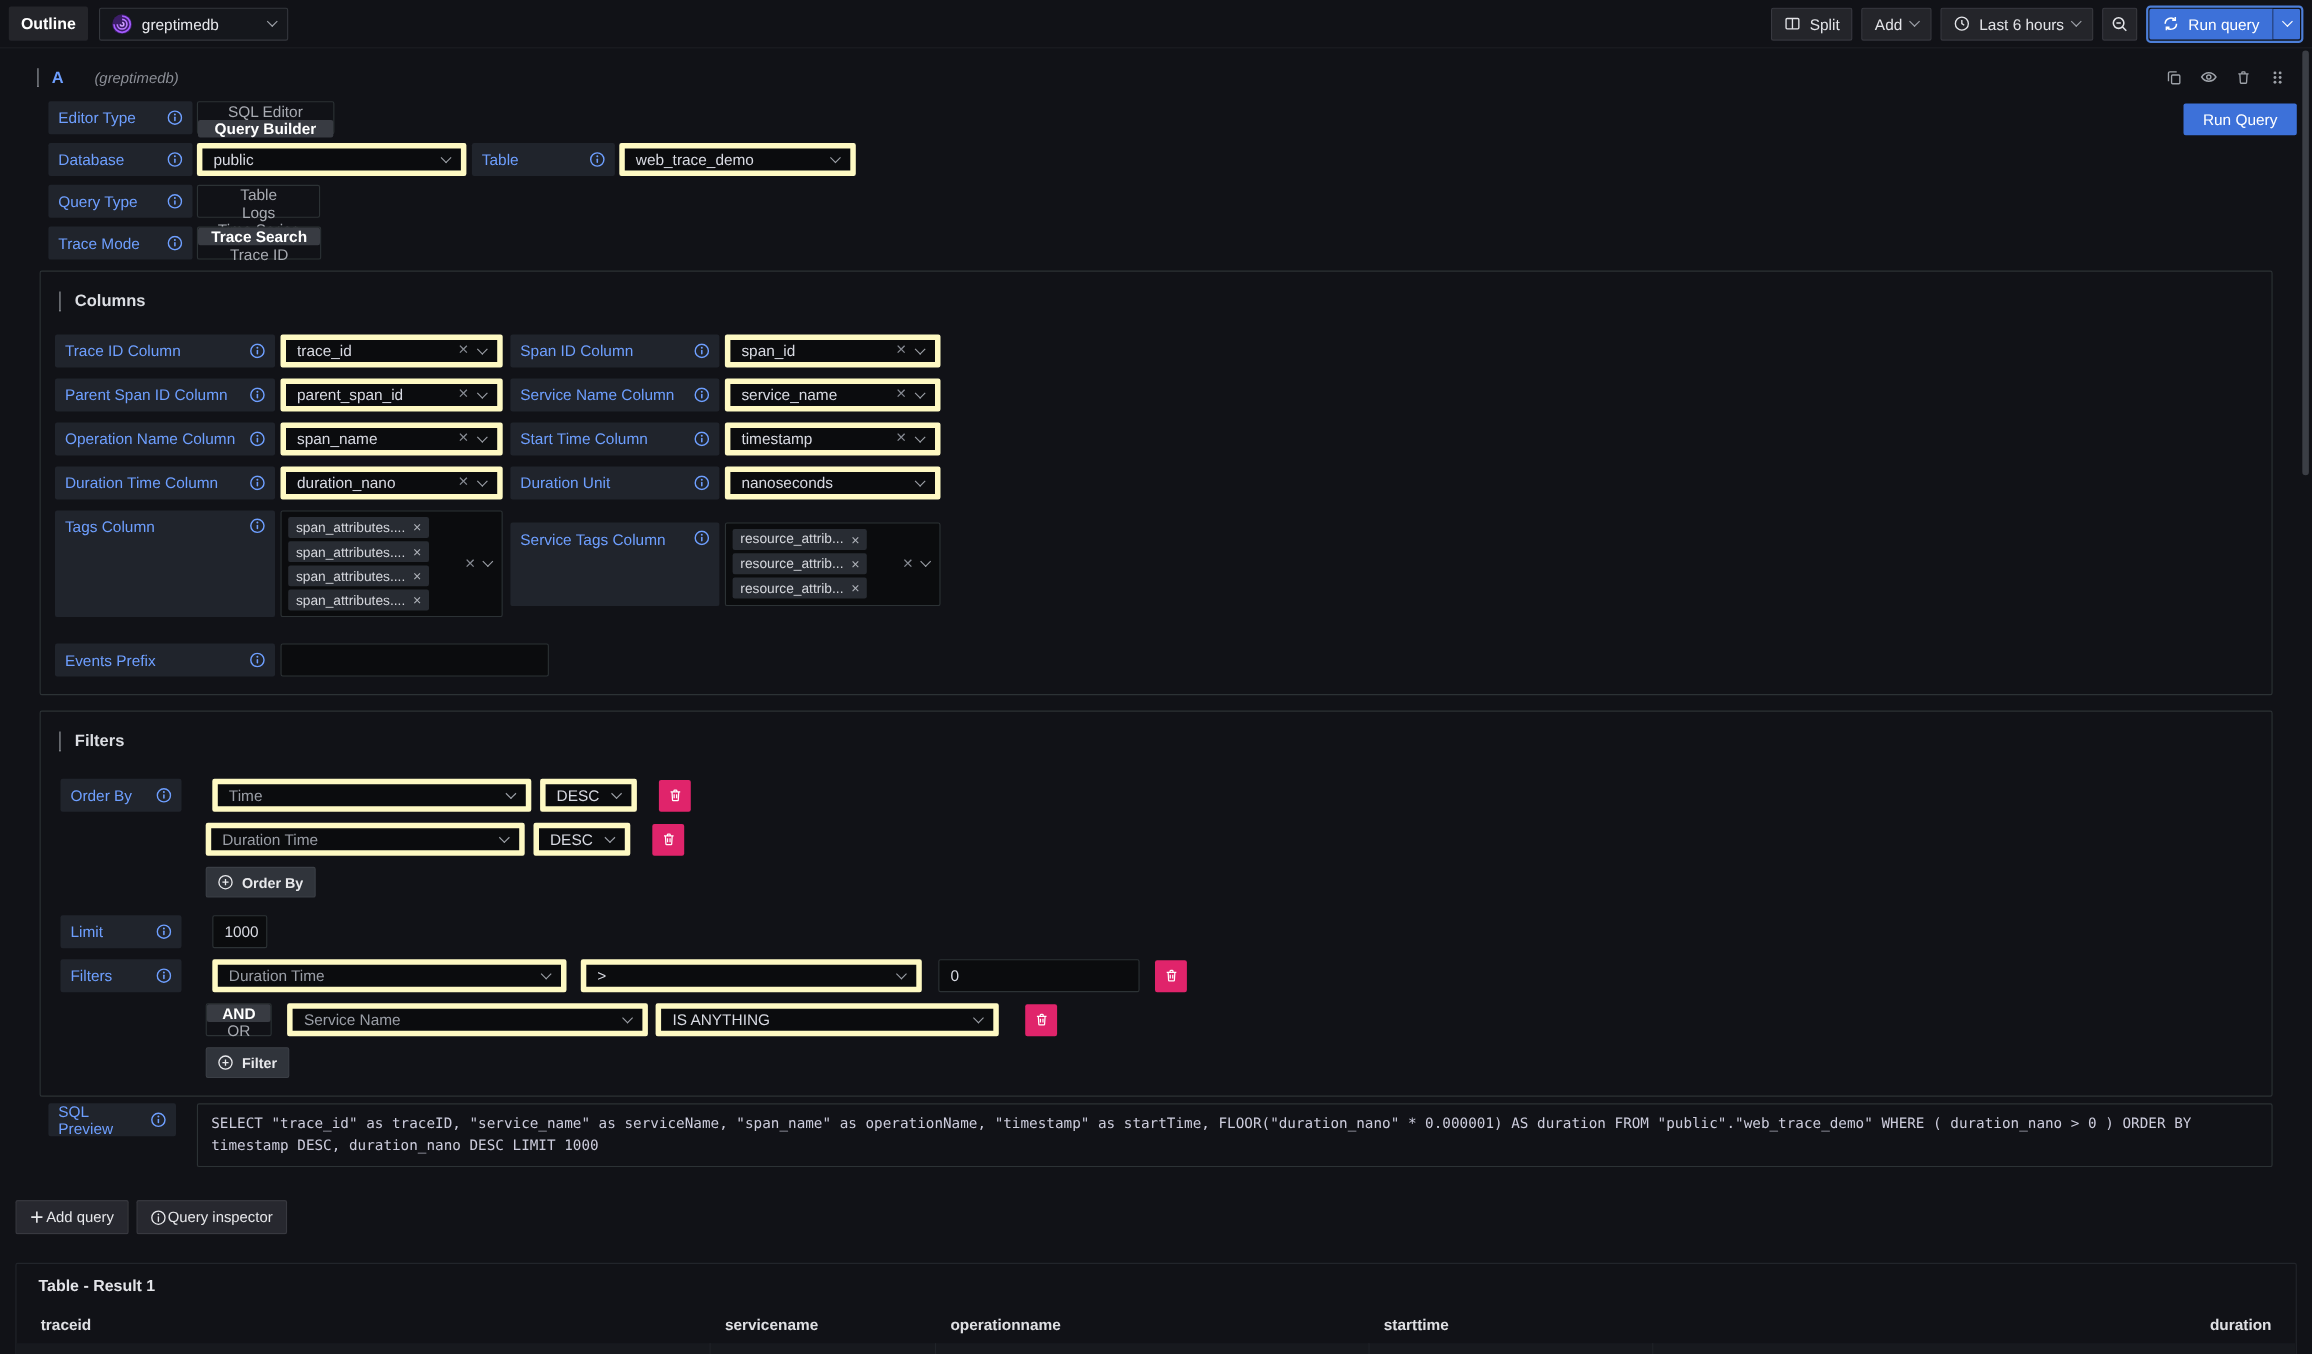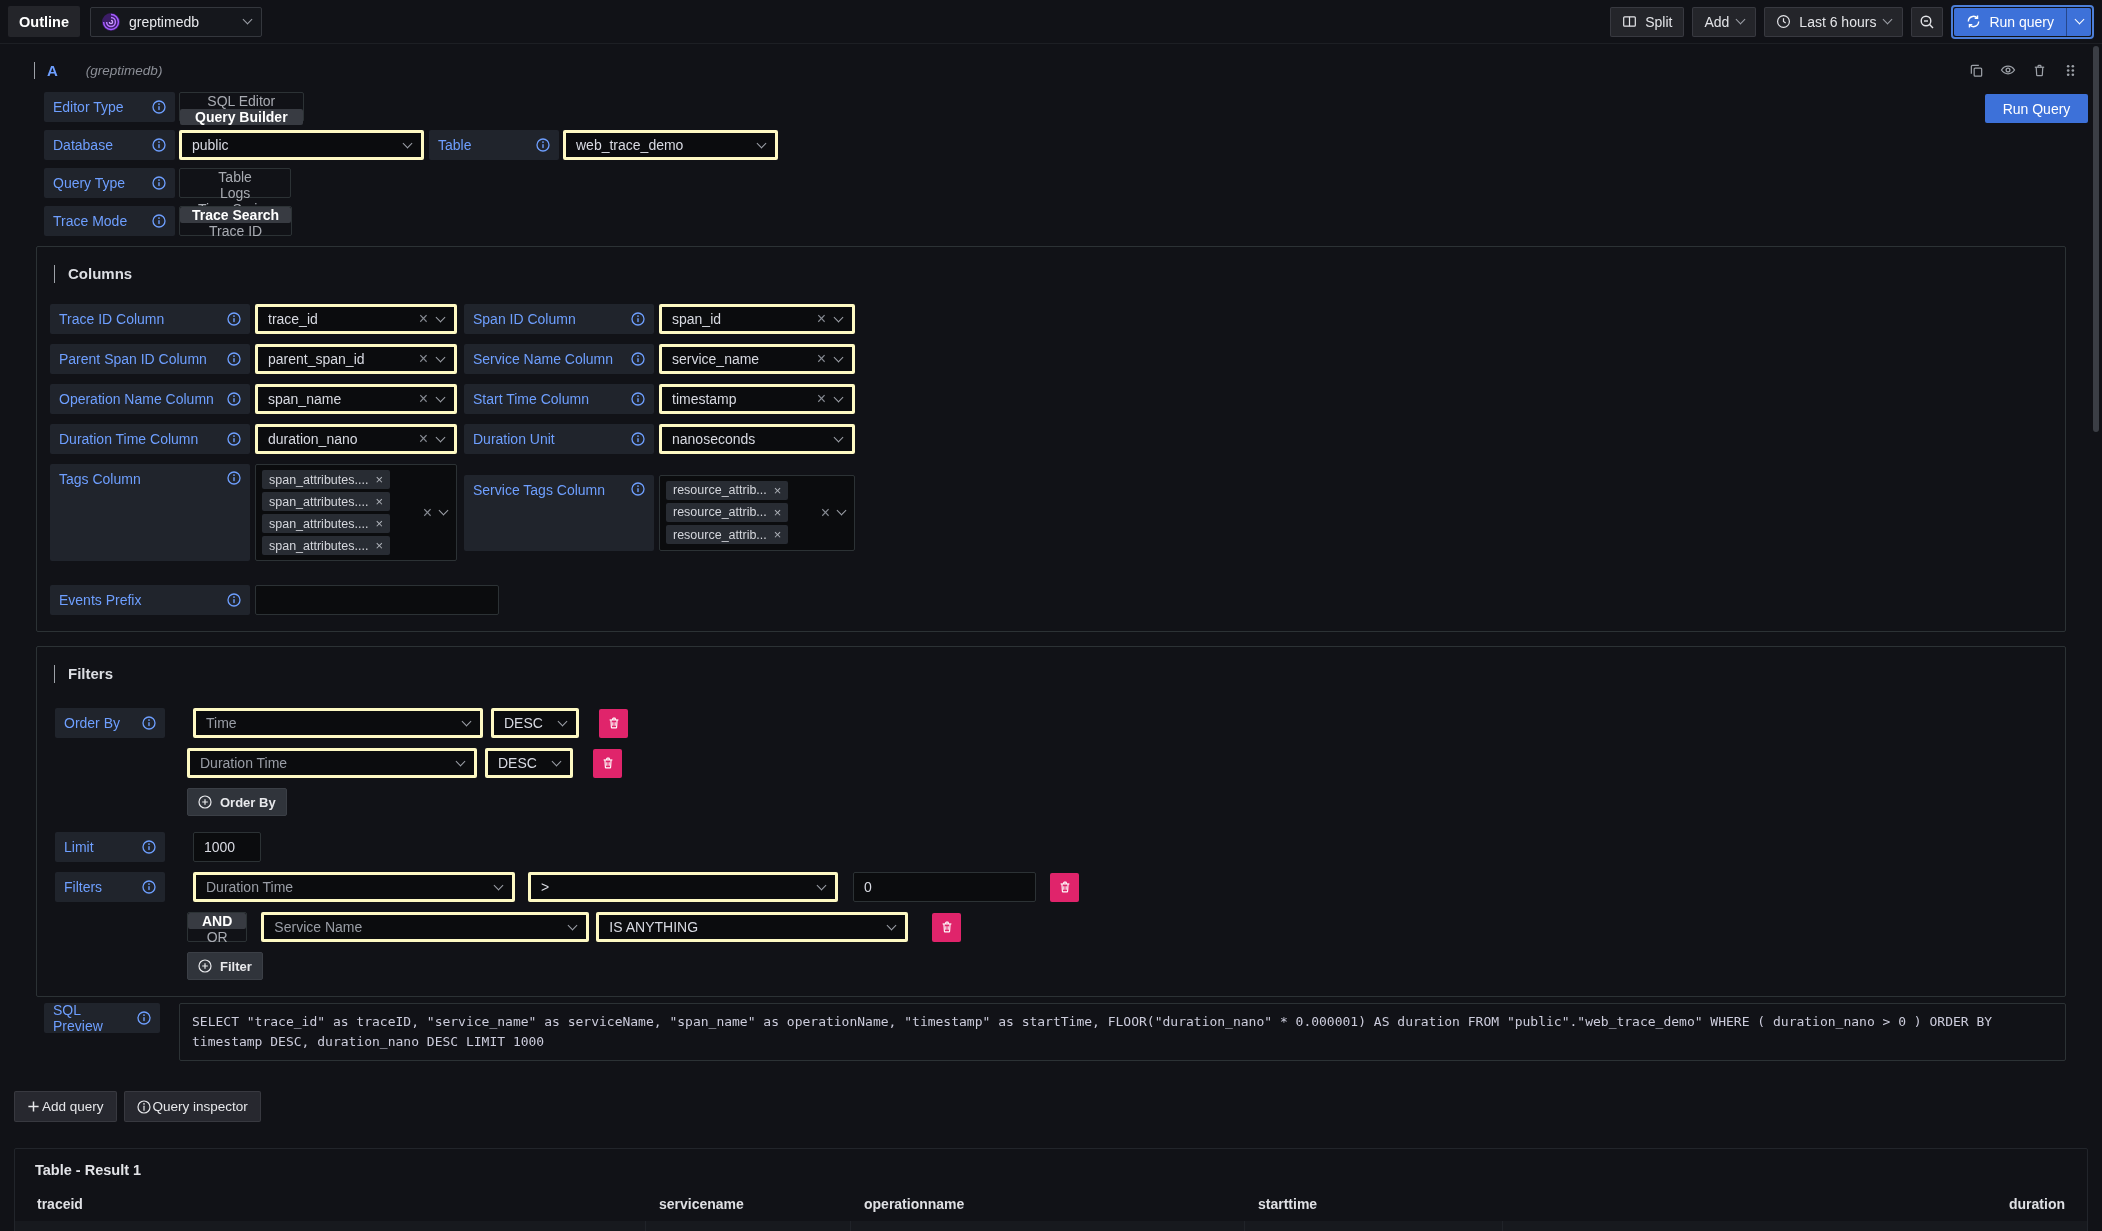--- a/index.html
+++ b/index.html
@@ -45,21 +45,21 @@
   .qicons > span { cursor:pointer; }
   .run-query-btn { position:absolute; top:50px; right:14px; height:29px; width:103px;
                    background:#3d71d9; color:#fff; font-weight:500; border-radius:2px;
                    display:flex; align-items:center; justify-content:center; cursor:pointer; }
   
   .frow { display:flex; align-items:flex-end; margin:0 0 8px 14px; }
   .lbl { height:30px; background:#20242c; border-radius:2px; display:flex; align-items:center;
          justify-content:space-between; padding:0 9px; color:#6e9fff; font-weight:500; gap:6px; }
   .lbl .info-svg { color:#6e9fff; flex:none; cursor:pointer; }
   .lbl-main { width:131px; }
-  .sel { height:30px; background:#0b0c0e; border:3px solid #fef9c3; border-radius:2px;
+  .sel { height:30px; background:#0b0c0e; border:5px solid #fef9c3; border-radius:2px;
          display:flex; align-items:center; padding:0 10px; color:#d8dae2; cursor:pointer; gap:6px; }
   .sel .tail { margin-left:auto; display:flex; align-items:center; gap:9px; color:#868a92; }
   .sel .x { font-size:16px; line-height:1; color:#868a92; cursor:pointer; }
   .sel.ghost { color:#9a9ea6; }
   .seg { height:30px; display:flex; align-items:center; background:#111217;
          border:1px solid #2c3235; border-radius:2px;flex-direction:column; }
   .seg-item { height:28px; display:flex; align-items:center; padding:0 15px; color:#a8abb2;
               font-weight:500; cursor:pointer; white-space:nowrap; }
   .seg-item.active { background:#383b42; color:#fff; border-radius:2px; font-weight:600; }
   .input { height:30px; background:#0b0c0e; border:1px solid #2c3235; border-radius:2px;
@@ -593,21 +593,21 @@
 
     <div class="crow">
       <div class="lbl lbl-f">
         <span>Limit</span>
         <svg class="info-svg" viewBox="0 0 14 14" width="14" height="14">
             <circle cx="7" cy="7" r="6" fill="none" stroke="currentColor" stroke-width="1.3"></circle>
             <circle cx="7" cy="4.1" r="0.9" fill="currentColor"></circle>
             <rect x="6.3" y="6" width="1.4" height="4.2" rx="0.7" fill="currentColor"></rect>
           </svg>
       </div>
-      <div class="input" style="width:68px;margin-left:28px">
+      <div class="input" style="width:50px;margin-left:28px">
         <span>1000</span>
       </div>
     </div>
 
     <div class="crow">
       <div class="lbl lbl-f">
         <span>Filters</span>
         <svg class="info-svg" viewBox="0 0 14 14" width="14" height="14">
             <circle cx="7" cy="7" r="6" fill="none" stroke="currentColor" stroke-width="1.3"></circle>
             <circle cx="7" cy="4.1" r="0.9" fill="currentColor"></circle>

